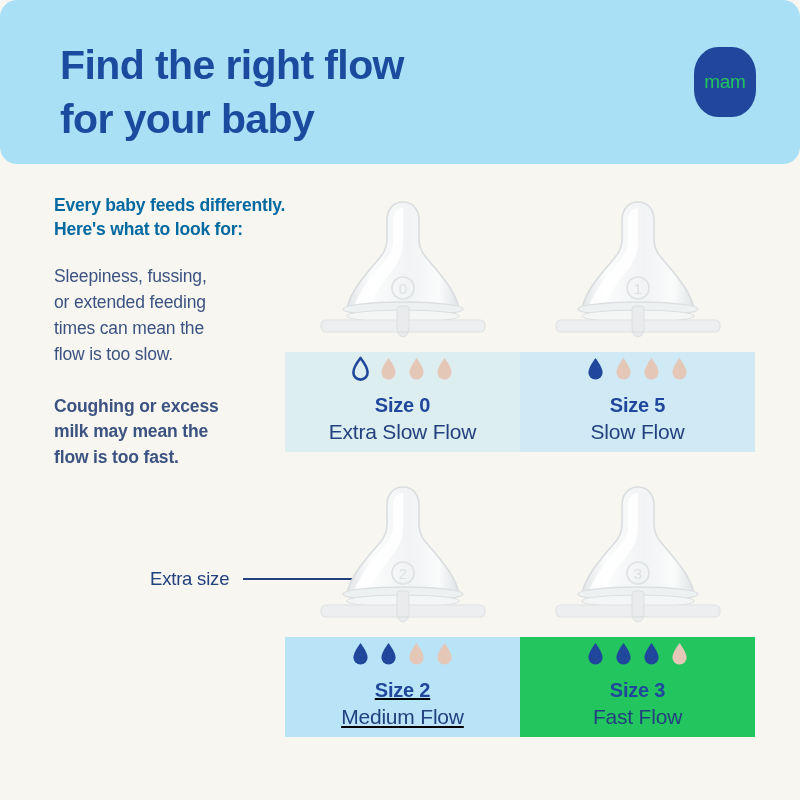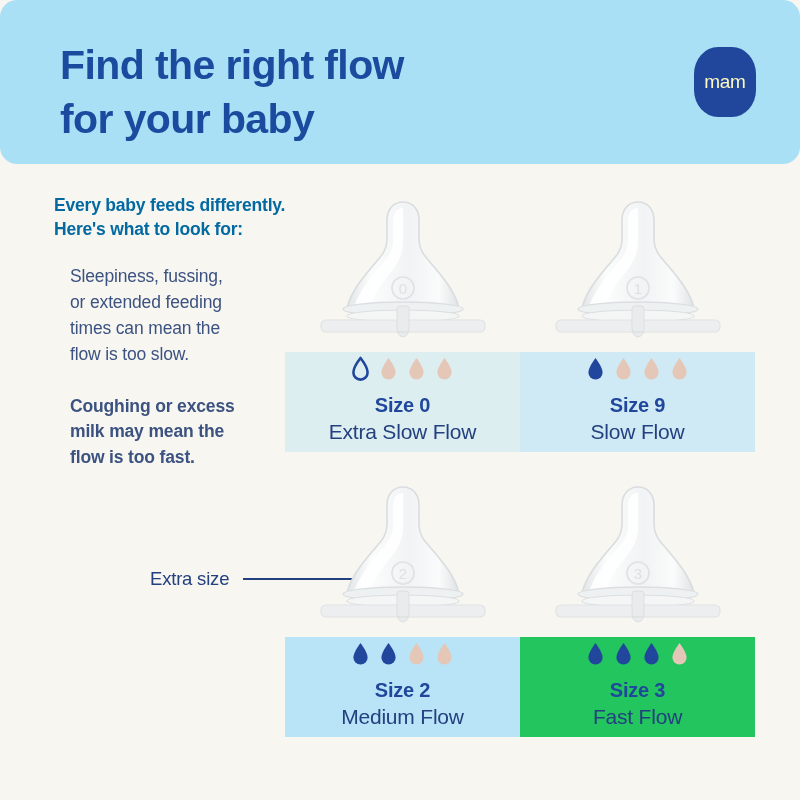--- a/index.html
+++ b/index.html
@@ -49,21 +49,21 @@
     top: 47px;
     width: 62px;
     height: 70px;
     background: #20479b;
     border-radius: 24px / 27px;
     display: flex;
     align-items: center;
     justify-content: center;
   }
   #logo-text {
-    color: #fef9c3;
+    color: #22c55e;
     font-size: 19px;
     letter-spacing: -0.3px;
     font-weight: normal;
   }
 
   
   #intro-block {
     position: absolute;
     left: 54px;
     top: 194px;
@@ -77,21 +77,20 @@
     white-space: pre-line;
     letter-spacing: -0.2px;
   }
   .intro-para {
     color: #3c5280;
     font-size: 17.5px;
     line-height: 1.48;
     white-space: pre-line;
     letter-spacing: -0.15px;
     margin-top: 22px;
-    margin-left: 16px;
   }
   .intro-para.second { margin-top: 26px; font-weight: bold; }
 
   
   #callout {
     position: absolute;
     left: 150px;
     top: 568px;
     display: flex;
     align-items: center;
@@ -119,21 +118,21 @@
     box-sizing: border-box;
   }
 
   
   .cell {
     position: absolute;
     width: 235px;
   }
   .cell.c0 { left: 285px; top: 196px; }
   .cell.c1 { left: 520px; top: 196px; }
-  .cell.c2 { left: 285px; top: 481px; }
+  .cell.c2 { left: 285px; top: 481px; text-decoration: underline; }
   .cell.c3 { left: 520px; top: 481px; }
 
   .nipple-stage {
     position: relative;
     width: 235px;
     height: 156px;
   }
   .nipple-svg {
     position: absolute;
     left: 50%;
@@ -282,21 +281,21 @@
         <svg class="drop" width="19" height="26" viewBox="0 0 19 26">
           <path d="M9.5 2 C9.5 2 2.4 11.2 2.4 16.5 A7.1 7.1 0 0 0 16.6 16.5 C16.6 11.2 9.5 2 9.5 2 Z" fill="#e5c7b8"></path>
         </svg>
         <svg class="drop" width="19" height="26" viewBox="0 0 19 26">
           <path d="M9.5 2 C9.5 2 2.4 11.2 2.4 16.5 A7.1 7.1 0 0 0 16.6 16.5 C16.6 11.2 9.5 2 9.5 2 Z" fill="#e5c7b8"></path>
         </svg>
         <svg class="drop" width="19" height="26" viewBox="0 0 19 26">
           <path d="M9.5 2 C9.5 2 2.4 11.2 2.4 16.5 A7.1 7.1 0 0 0 16.6 16.5 C16.6 11.2 9.5 2 9.5 2 Z" fill="#e5c7b8"></path>
         </svg>
       </div>
-      <div class="size-title">Size 9</div>
+      <div class="size-title">Size 5</div>
       <div class="size-sub">Slow Flow</div>
     </div>
   </div>
 
   <div class="cell c2">
     <div class="nipple-stage">
       <svg class="nipple-svg" width="196" height="156" viewBox="0 0 196 156">
         <defs>
           <linearGradient id="g2" x1="0" y1="0" x2="1" y2="0">
             <stop offset="0%" stop-color="#e3e6e8"></stop>

